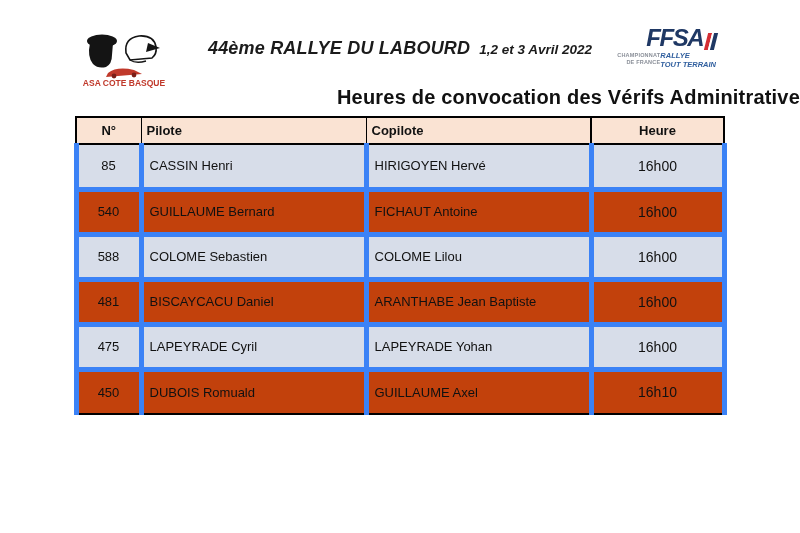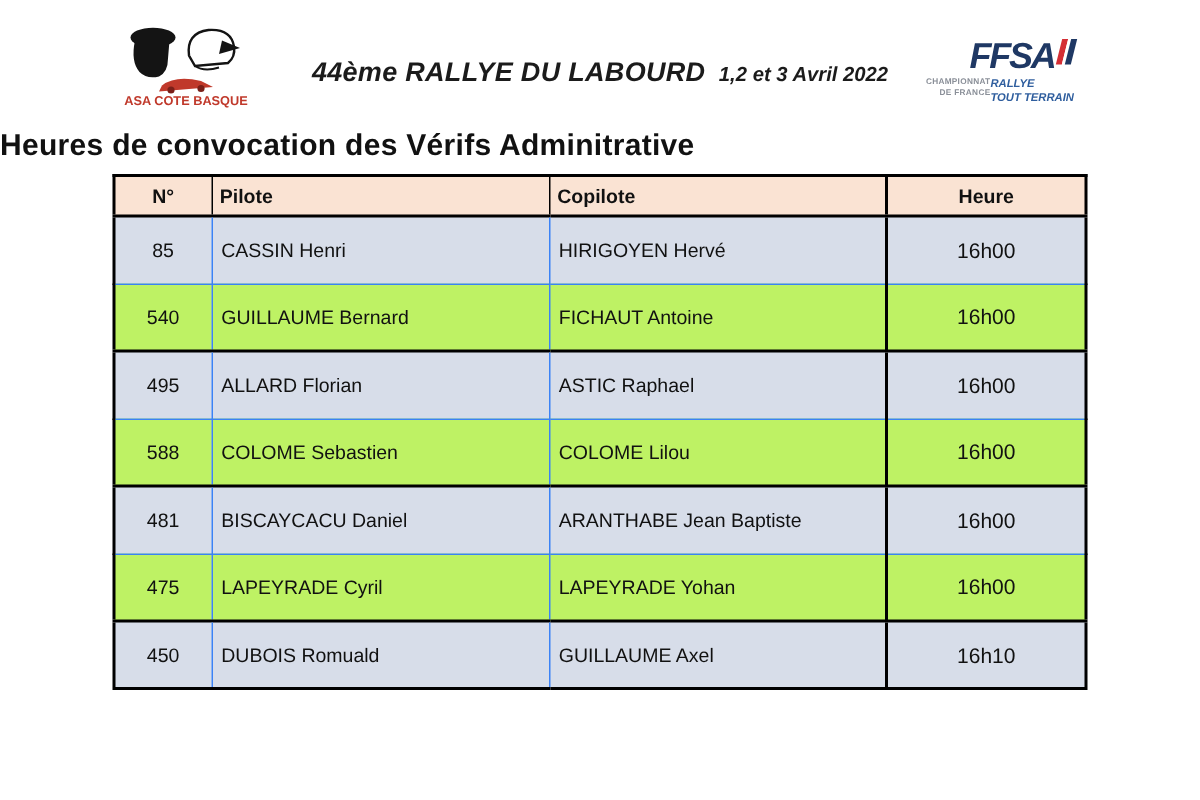--- a/index.html
+++ b/index.html
@@ -8,70 +8,70 @@
     width: 800px; height: 533px;
     font-family: "Liberation Sans", sans-serif;
     color: #1a1a1a;
     overflow: hidden;
   }
   .page { position: relative; width: 800px; height: 533px; background: #fff; }
 
   
   .top-header { position: relative; height: 86px; }
 
-  .club-logo { position: absolute; left: 74px; top: 15px; width: 100px; text-align: right; }
+  .club-logo { position: absolute; left: 74px; top: 31px; width: 100px; text-align: right; }
   .club-logo svg { display: block; margin: 0 auto; }
 
   .title-block {
     position: absolute; left: 50%; top: 38px; transform: translateX(-50%);
     width: 560px; text-align: center; white-space: nowrap;
   }
   .rally-title { font-size: 18px; font-weight: bold; font-style: italic; color: #1b1b1b; letter-spacing: .2px; }
   .rally-date  { font-size: 13.5px; font-weight: bold; font-style: italic; color: #1b1b1b; margin-left: 9px; }
 
   .ffsa-logo { position: absolute; right: 84px; top: 26px; width: 104px; }
-  .ffsa-top { display: flex; justify-content: flex-end; align-items: flex-start; }
+  .ffsa-top { display: flex; justify-content: flex-end; align-items: flex-end; }
   .ffsa-name {
     font-size: 24px; font-weight: bold; font-style: italic;
     color: #1f3864; letter-spacing: -1.5px; line-height: 1;
   }
   .ffsa-flag { display: inline-flex; margin-left: 3px; transform: skewX(-14deg); height: 17px; }
   .ffsa-flag i { display: block; width: 4px; height: 17px; }
   .ffsa-flag .f-r { background: #d42e34; }
   .ffsa-flag .f-w { background: #ffffff; width: 2px; }
   .ffsa-flag .f-b { background: #1f3864; }
   .ffsa-bottom { display: flex; justify-content: flex-end; align-items: flex-start; gap: 0; margin-top: 2px; }
   .ffsa-champ { text-align: right; font-size: 5.5px; font-weight: bold; color: #8a8f98; line-height: 1.25; letter-spacing: .2px; }
   .ffsa-rallye { text-align: left; font-size: 7.5px; font-weight: bold; font-style: italic; color: #2f5e9e; line-height: 1.15; }
 
   
   .page-title {
-    text-align: left; font-size: 20px; font-weight: bold; color: #111;
+    text-align: right; font-size: 20px; font-weight: bold; color: #111;
     margin: 0 0 7px 0; letter-spacing: .2px;
   }
 
   
   table.convocation {
     width: 648px; margin: 0 auto; border-collapse: collapse; table-layout: fixed;
     font-size: 13px; color: #111;
   }
   table.convocation col.c-num    { width: 65px; }
   table.convocation col.c-pilote { width: 225px; }
   table.convocation col.c-copi   { width: 225px; }
   table.convocation col.c-heure  { width: 133px; }
 
   table.convocation { border: 2px solid #000; }
   table.convocation th {
     background: #fae3d3; height: 27px; font-weight: bold;
     border: 1px solid #000; border-bottom: 2px solid #000;
     padding: 0 5px;
   }
   table.convocation td {
-    height: 45px; border: 1px solid #3b82f6; padding: 0 6px;
-    background: #bef264;
+    height: 45px; border: 5px solid #3b82f6; padding: 0 6px;
+    background: #c2410c;
   }
   table.convocation th:nth-child(4), table.convocation td:nth-child(4) { border-left: 2px solid #000; }
   table.convocation tbody tr:nth-child(odd) td { background: #d7dde9; border-top: 2px solid #000; }
   table.convocation tbody tr:last-child td { border-bottom: 2px solid #000; }
 
   .ta-c { text-align: center; }
   .ta-l { text-align: left; }
   td.cell-heure { font-size: 14px; }
 </style>
 </head>
@@ -155,26 +155,20 @@
       <td class="ta-l cell-copilote">HIRIGOYEN Hervé</td>
       <td class="ta-c cell-heure">16h00</td>
     </tr>
         <tr>
       <td class="ta-c cell-num">540</td>
       <td class="ta-l cell-pilote">GUILLAUME Bernard</td>
       <td class="ta-l cell-copilote">FICHAUT Antoine</td>
       <td class="ta-c cell-heure">16h00</td>
     </tr>
         <tr>
-      <td class="ta-c cell-num">495</td>
-      <td class="ta-l cell-pilote">ALLARD Florian</td>
-      <td class="ta-l cell-copilote">ASTIC Raphael</td>
-      <td class="ta-c cell-heure">16h00</td>
-    </tr>
-        <tr>
       <td class="ta-c cell-num">588</td>
       <td class="ta-l cell-pilote">COLOME Sebastien</td>
       <td class="ta-l cell-copilote">COLOME Lilou</td>
       <td class="ta-c cell-heure">16h00</td>
     </tr>
         <tr>
       <td class="ta-c cell-num">481</td>
       <td class="ta-l cell-pilote">BISCAYCACU Daniel</td>
       <td class="ta-l cell-copilote">ARANTHABE Jean Baptiste</td>
       <td class="ta-c cell-heure">16h00</td>

